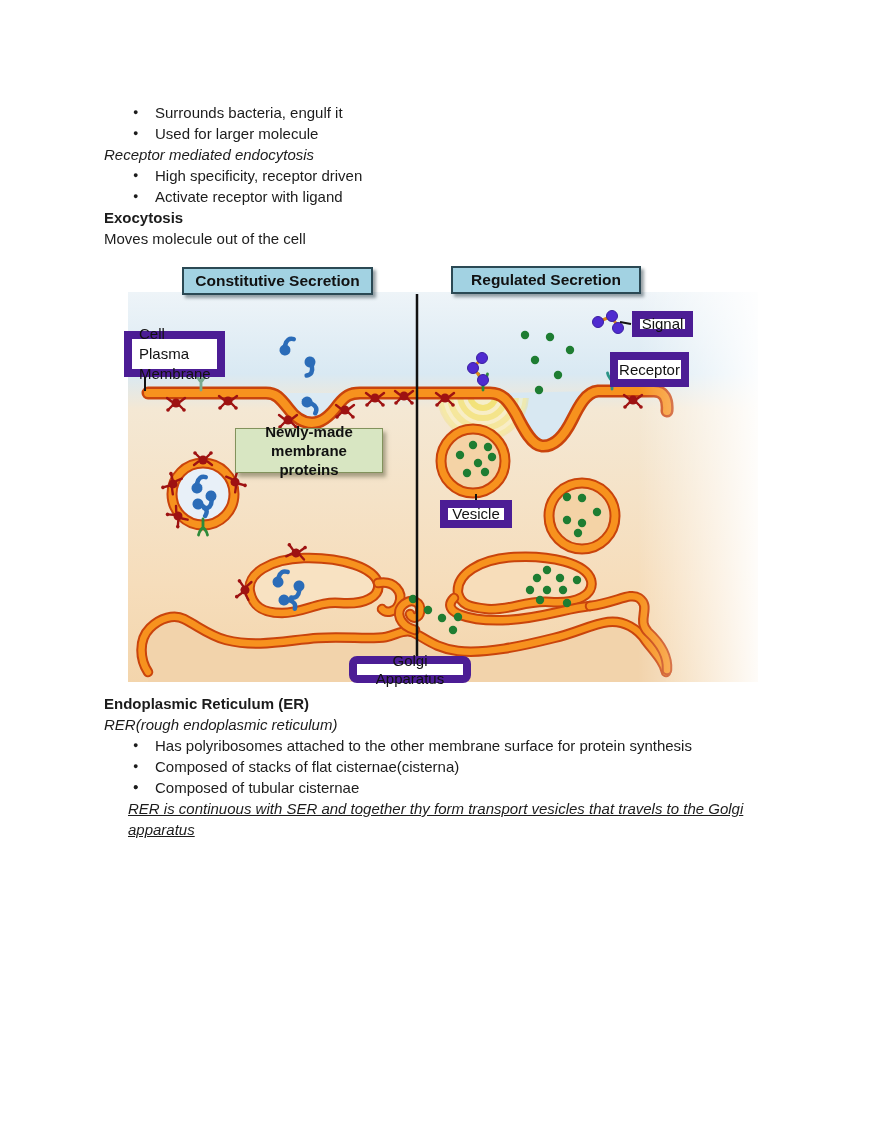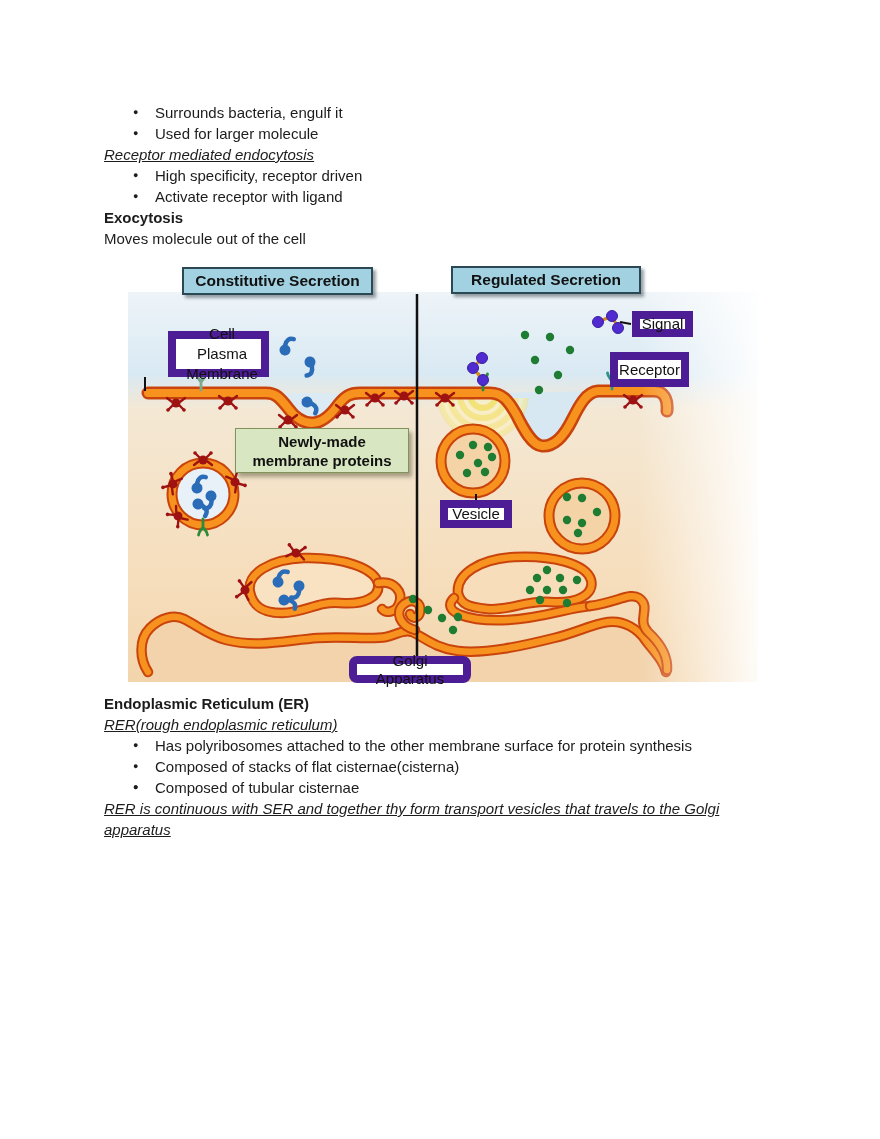--- a/index.html
+++ b/index.html
@@ -2,35 +2,35 @@
 <html><head>
 <meta charset="utf-8">
 <style>
   html,body{margin:0;padding:0;background:#ffffff;}
   .page{position:relative;width:880px;height:1139px;background:#ffffff;overflow:hidden;
         font-family:"Liberation Sans",sans-serif;color:#1c1c1c;}
   .notes{position:absolute;left:104px;width:660px;font-size:15px;line-height:21px;}
   .line{position:relative;white-space:nowrap;}
   .line.bullet{padding-left:51px;}
   .dot{position:absolute;left:29px;top:0;font-size:9px;line-height:21px;}
-  .italic{font-style:italic;text-decoration:underline;}
+  .italic{font-style:italic;}
   .bold{font-weight:bold;}
   .wrap{white-space:normal;}
-  .underline{text-decoration:underline;}
+  .underline{text-decoration:underline;margin-left:24px;}
   .diagram{position:absolute;left:118px;top:262px;width:650px;height:426px;}
   .diagram svg{position:absolute;left:0;top:0;}
   .lab{position:absolute;display:flex;align-items:center;justify-content:center;text-align:center;
        background:#ffffff;border:8px solid #4c1d95;font-size:15px;box-sizing:border-box;z-index:5;
        line-height:18px;color:#111;}
   .hdr{background:#a2d2e2;border:2px solid #2b4954;font-weight:bold;font-size:15.5px;
        box-shadow:3px 3px 3px rgba(30,50,60,.45);}
   .glab{background:#d8e6c2;border:1.5px solid #82925c;font-weight:bold;font-size:15px;
         box-shadow:3px 4px 4px rgba(90,90,60,.5);line-height:19px;}
-  .cell-lab{justify-content:flex-start;text-align:center;padding-left:7px;line-height:20px;
-            white-space:normal;margin-left:44px;}
+  .cell-lab{justify-content:flex-start;text-align:left;padding-left:7px;line-height:20px;
+            white-space:normal;}
   
   .m1{fill:none;stroke:#c9440c;stroke-width:13;stroke-linecap:round;stroke-linejoin:round;}
   .m2{fill:none;stroke:#f7921e;stroke-width:8;stroke-linecap:round;stroke-linejoin:round;}
   .g1{fill:none;stroke:#c9440c;stroke-width:10.5;stroke-linecap:round;stroke-linejoin:round;}
   .g2{fill:none;stroke:#f7921e;stroke-width:6.5;stroke-linecap:round;stroke-linejoin:round;}
   .r1{fill:none;stroke:#c9440c;stroke-width:11;}
   .r2{fill:none;stroke:#f7921e;stroke-width:7;}
   .conn{stroke:#111;stroke-width:2;fill:none;}
   .arc{fill:none;stroke:#f2e071;stroke-width:6;}
 </style>
@@ -232,21 +232,21 @@
 
       <path d="M299,32 L299,394" stroke="#111" stroke-width="2.5"></path>
     </svg>
   </div>
 
   <div class="lab hdr" style="left:451px;top:266px;width:190px;height:28px;">Regulated Secretion</div>
   <div class="lab hdr" style="left:182px;top:267px;width:191px;height:28px;">Constitutive Secretion</div>
   <div class="lab cell-lab" style="left:124px;top:331px;width:101px;height:46px;">Cell Plasma Membrane</div>
   <div class="lab" style="left:632px;top:311px;width:61px;height:26px;">Signal</div>
   <div class="lab" style="left:610px;top:352px;width:79px;height:35px;">Receptor</div>
-  <div class="lab glab" style="left:235px;top:428px;width:174px;height:45px;padding:13px 6px;">Newly-made membrane proteins</div>
+  <div class="lab glab" style="left:235px;top:428px;width:148px;height:45px;padding:13px 6px;">Newly-made membrane proteins</div>
   <div class="lab" style="left:440px;top:500px;width:72px;height:28px;">Vesicle</div>
   <div class="lab" style="left:349px;top:656px;width:122px;height:27px;border-radius:8px;">Golgi Apparatus</div>
 
   <div class="notes" style="top:693px;">
     <div class="line bold">Endoplasmic Reticulum (ER)</div>
     <div class="line italic">RER(rough endoplasmic reticulum)</div>
     <div class="line bullet"><span class="dot">●</span><span>Has polyribosomes attached to the other membrane surface for protein synthesis</span></div>
     <div class="line bullet"><span class="dot">●</span><span>Composed of stacks of flat cisternae(cisterna)</span></div>
     <div class="line bullet"><span class="dot">●</span></div>
     <div class="line bullet"><span class="dot">●</span><span>Composed of tubular cisternae</span></div>

